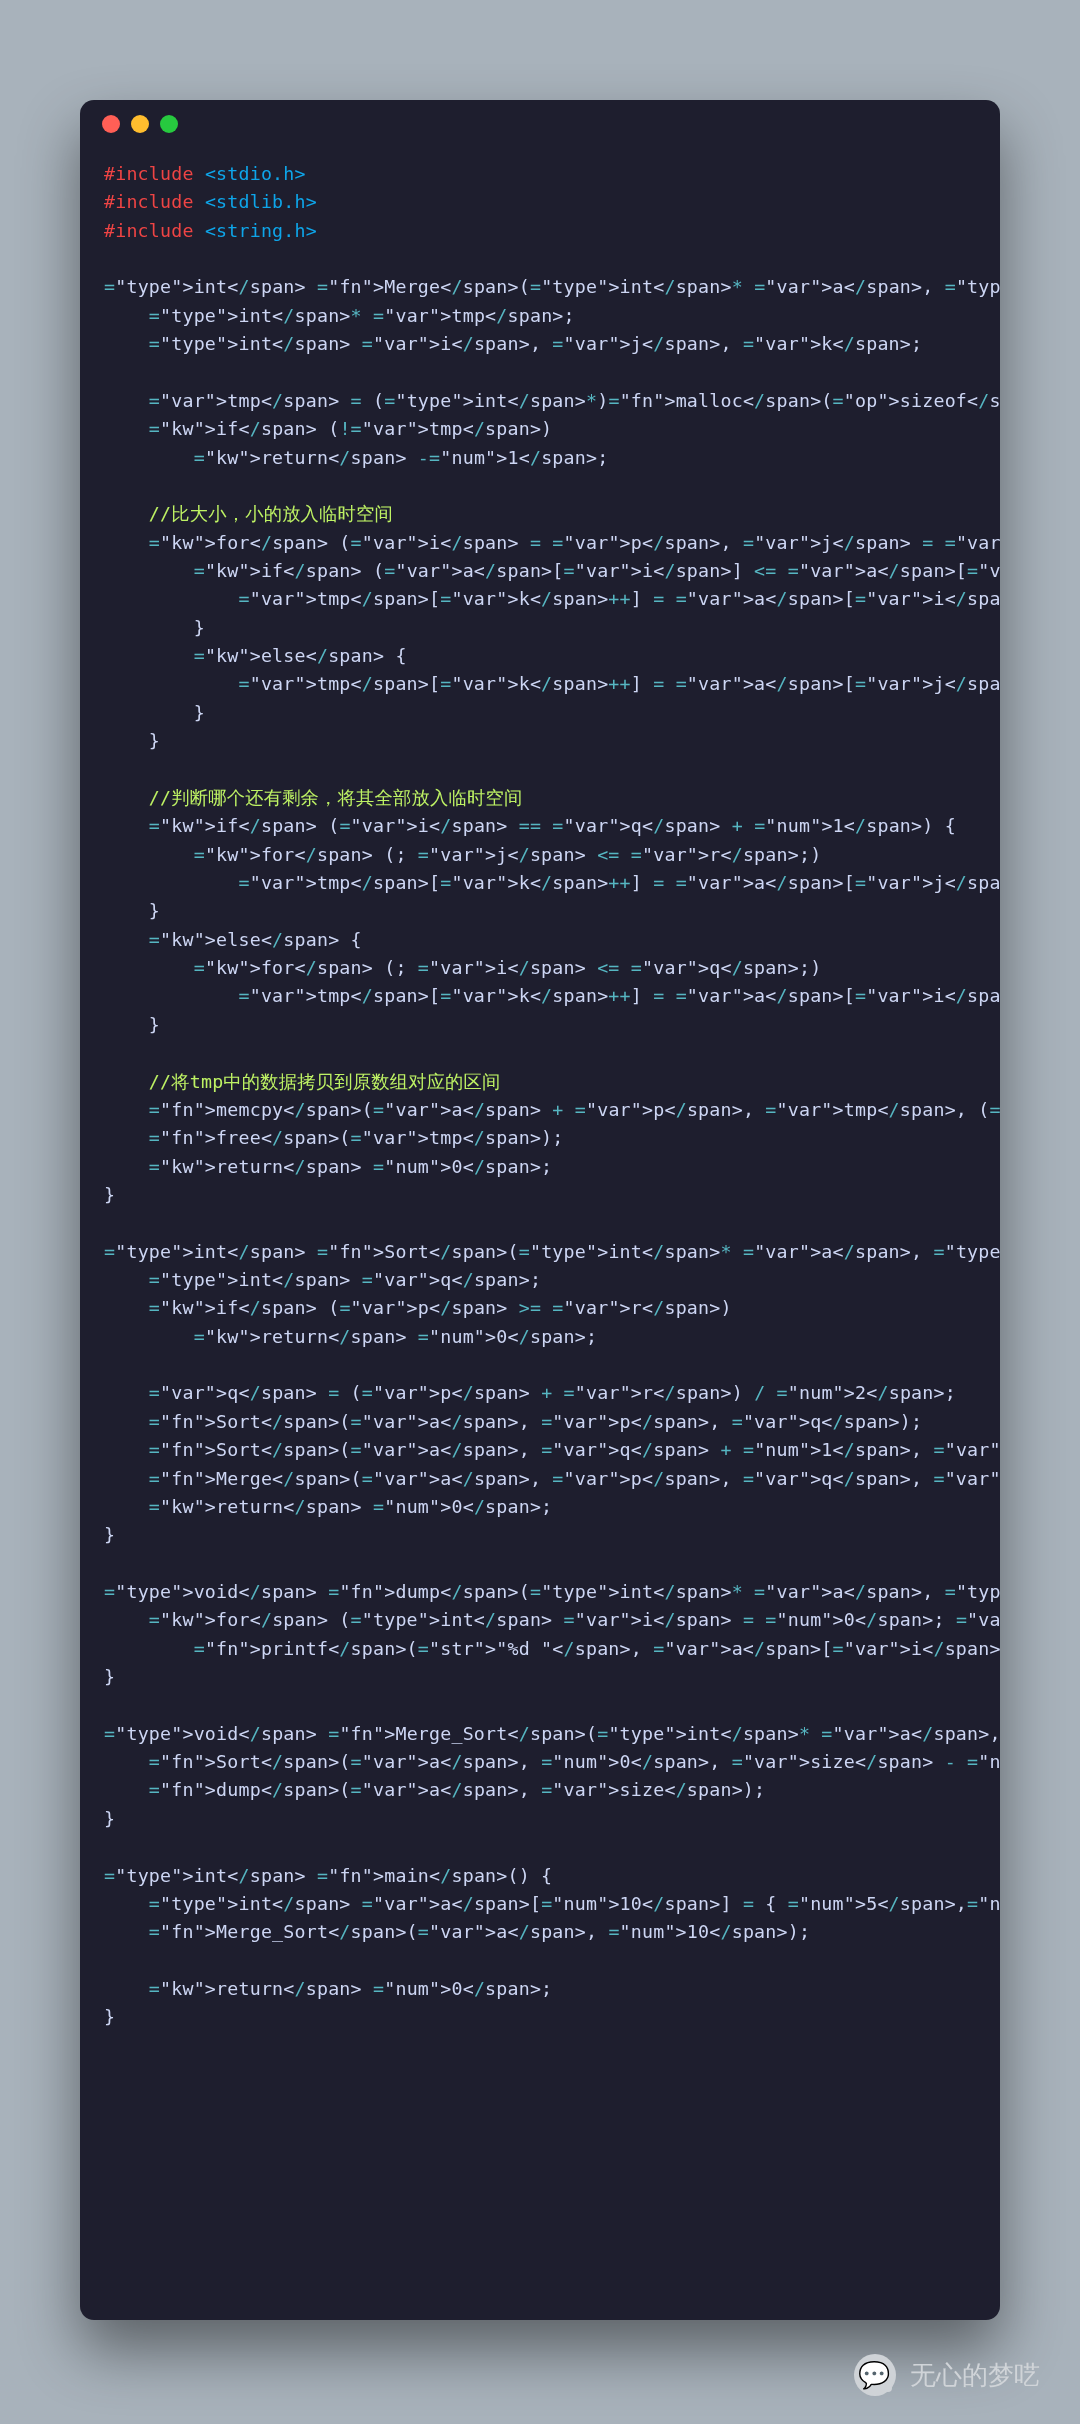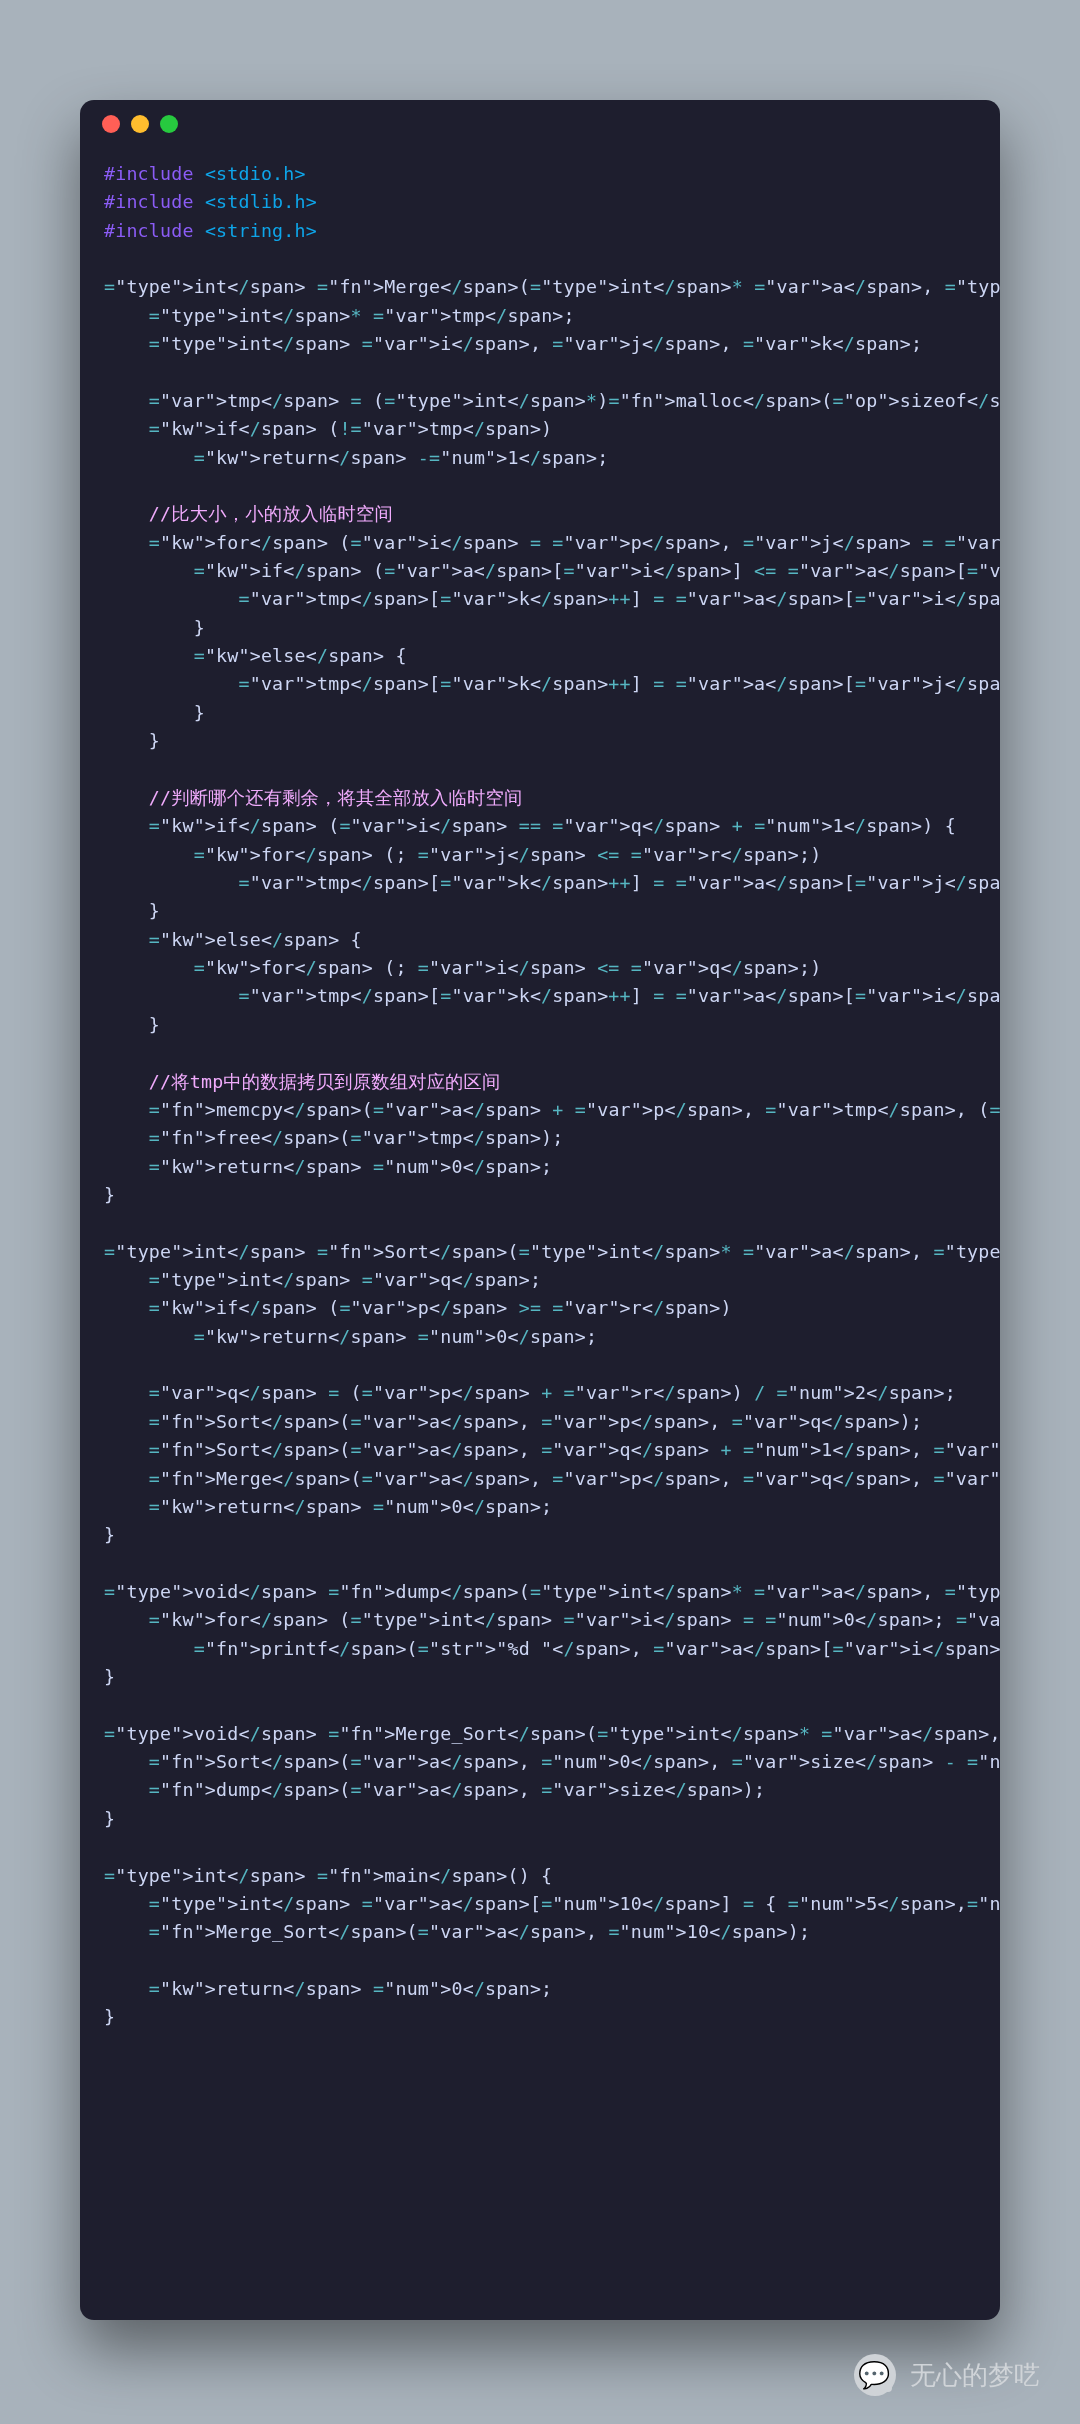--- a/index.html
+++ b/index.html
@@ -38,23 +38,23 @@
   .green { background: #27c93f; }
   .code {
     padding: 12px 24px 24px 24px;
     font-size: 18.3px;
     line-height: 1.55;
     white-space: pre;
     color: #cdd6f4;
     letter-spacing: 0.2px;
   }      
   .str { color: #0ea5e9; }     
-  .cmt { color: #f0abfc; }     
+  .cmt { color: #bef264; }     
   .op { color: #56b6c2; }
-  .inc { color: #8b5cf6; }
+  .inc { color: #ef4444; }
   .watermark {
     position: absolute;
     right: 40px;
     bottom: 28px;
     display: flex;
     align-items: center;
     gap: 14px;
     color: #d0d4d8;
     font-size: 26px;
     font-family: -apple-system, sans-serif;

